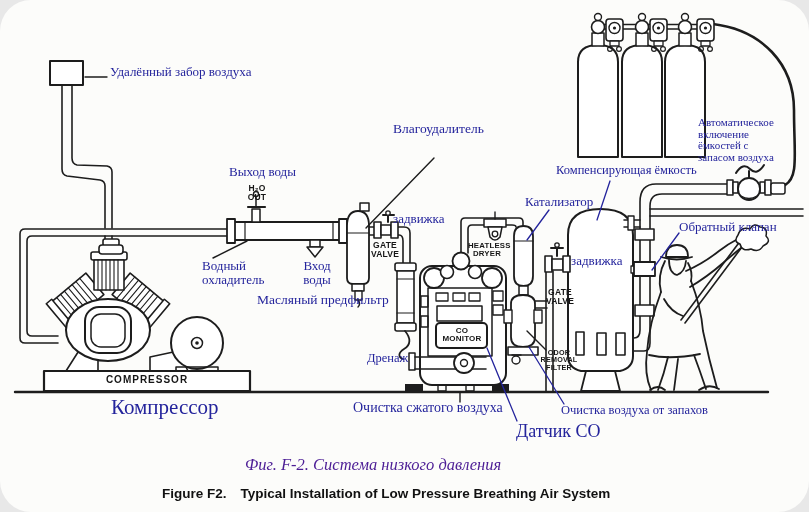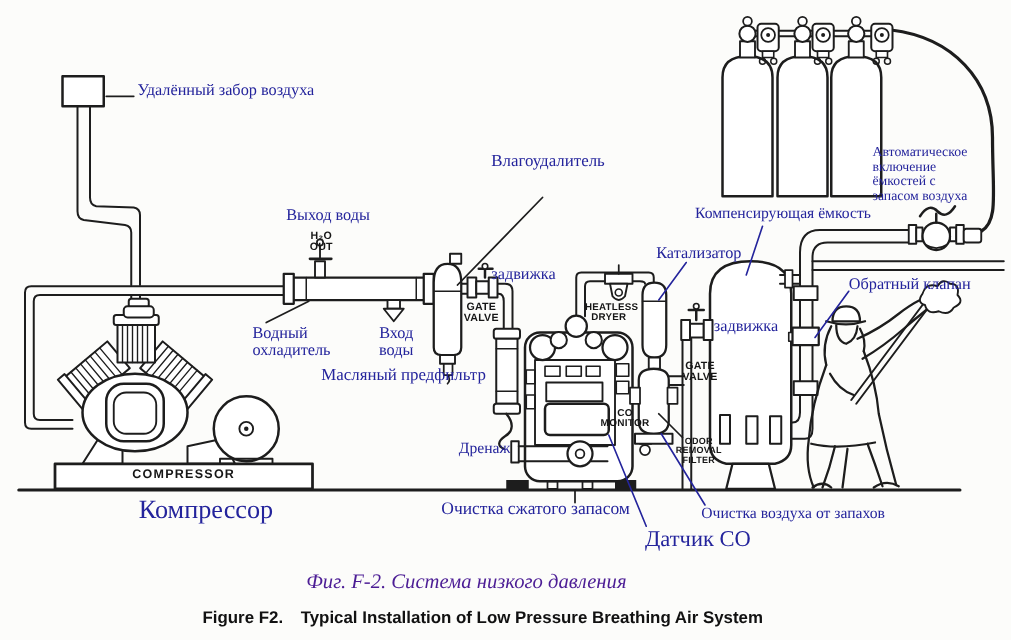--- a/index.html
+++ b/index.html
@@ -1,17 +1,17 @@
 <!DOCTYPE html>
 <html><head>
 <meta charset="utf-8">
 <style>
   html,body{margin:0;padding:0;background:#e8e8e8;}
   .page{position:relative;width:809px;height:512px;background:#fcfcfa;overflow:hidden;
-        font-family:"Liberation Serif",serif;}
+        font-family:"Liberation Serif",serif;border-radius:31px;}
   .page svg{position:absolute;left:0;top:0;}
   .lbl{position:absolute;white-space:pre-line;line-height:1.05;}
   .ru{color:#24249c;font-family:"Liberation Serif",serif;font-size:13px;}
   .en{color:#161616;font-family:"Liberation Sans",sans-serif;font-weight:700;
       font-size:8.5px;text-align:center;letter-spacing:.2px;}
   .caption-ru{position:absolute;color:#4c1d95;font-size:16.5px;white-space:nowrap;font-style:italic;}
   .caption-en{position:absolute;color:#111;font-family:"Liberation Sans",sans-serif;
       font-weight:700;font-size:13.5px;white-space:nowrap;}
   .caption-en .gap{display:inline-block;width:14px;}
 </style>
@@ -281,37 +281,37 @@
 <div class="lbl en" style="left:366px;top:241px;width:38px;">GATE
 VALVE</div>
 <div class="lbl ru" style="left:202px;top:259px;width:70px;text-align:left;">Водный
 охладитель</div>
 <div class="lbl ru" style="left:299px;top:259px;width:36px;text-align:center;">Вход
 воды</div>
 <div class="lbl ru" style="left:257px;top:293px;font-size:13.5px;">Масляный предфильтр</div>
 <div class="lbl ru" style="left:525px;top:195px;">Катализатор</div>
 <div class="lbl en" style="left:468px;top:242px;width:38px;font-size:7.8px;">HEATLESS
 DRYER</div>
-<div class="lbl en" style="left:436px;top:327px;width:52px;font-size:8px;padding-left:38px;">CO
+<div class="lbl en" style="left:436px;top:327px;width:52px;font-size:8px;">CO
 MONITOR</div>
 <div class="lbl ru" style="left:367px;top:352px;font-size:12.5px;">Дренаж</div>
 <div class="lbl en" style="left:541px;top:288px;width:38px;">GATE
 VALVE</div>
 <div class="lbl ru" style="left:571px;top:254px;">задвижка</div>
 <div class="lbl en" style="left:539px;top:349px;width:40px;font-size:7.2px;line-height:1.03;">ODOR
 REMOVAL
 FILTER</div>
 <div class="lbl ru" style="left:698px;top:117px;width:98px;font-size:11px;line-height:1.06;">Автоматическое
 включение
 ёмкостей с
 запасом воздуха</div>
 <div class="lbl ru" style="left:556px;top:164px;font-size:12.5px;">Компенсирующая ёмкость</div>
 <div class="lbl ru" style="left:679px;top:220px;">Обратный клапан</div>
 <div class="lbl en" style="left:44px;top:375px;width:206px;font-size:10px;letter-spacing:1px;">COMPRESSOR</div>
 <div class="lbl ru" style="left:111px;top:396px;font-size:21px;">Компрессор</div>
-<div class="lbl ru" style="left:353px;top:401px;font-size:14px;">Очистка сжатого запасом</div>
+<div class="lbl ru" style="left:353px;top:401px;font-size:14px;">Очистка сжатого воздуха</div>
 <div class="lbl ru" style="left:516px;top:422px;font-size:18px;">Датчик CO</div>
 <div class="lbl ru" style="left:561px;top:404px;font-size:12.5px;">Очистка воздуха от запахов</div>
 
 <div class="caption-ru" style="left:245px;top:455px;">Фиг. F-2. Система низкого давления</div>
 <div class="caption-en" style="left:162px;top:486px;"><span>Figure F2.</span><span class="gap"></span><span>Typical Installation of Low Pressure Breathing Air System</span></div>
 
 </div>
 
 </body></html>

